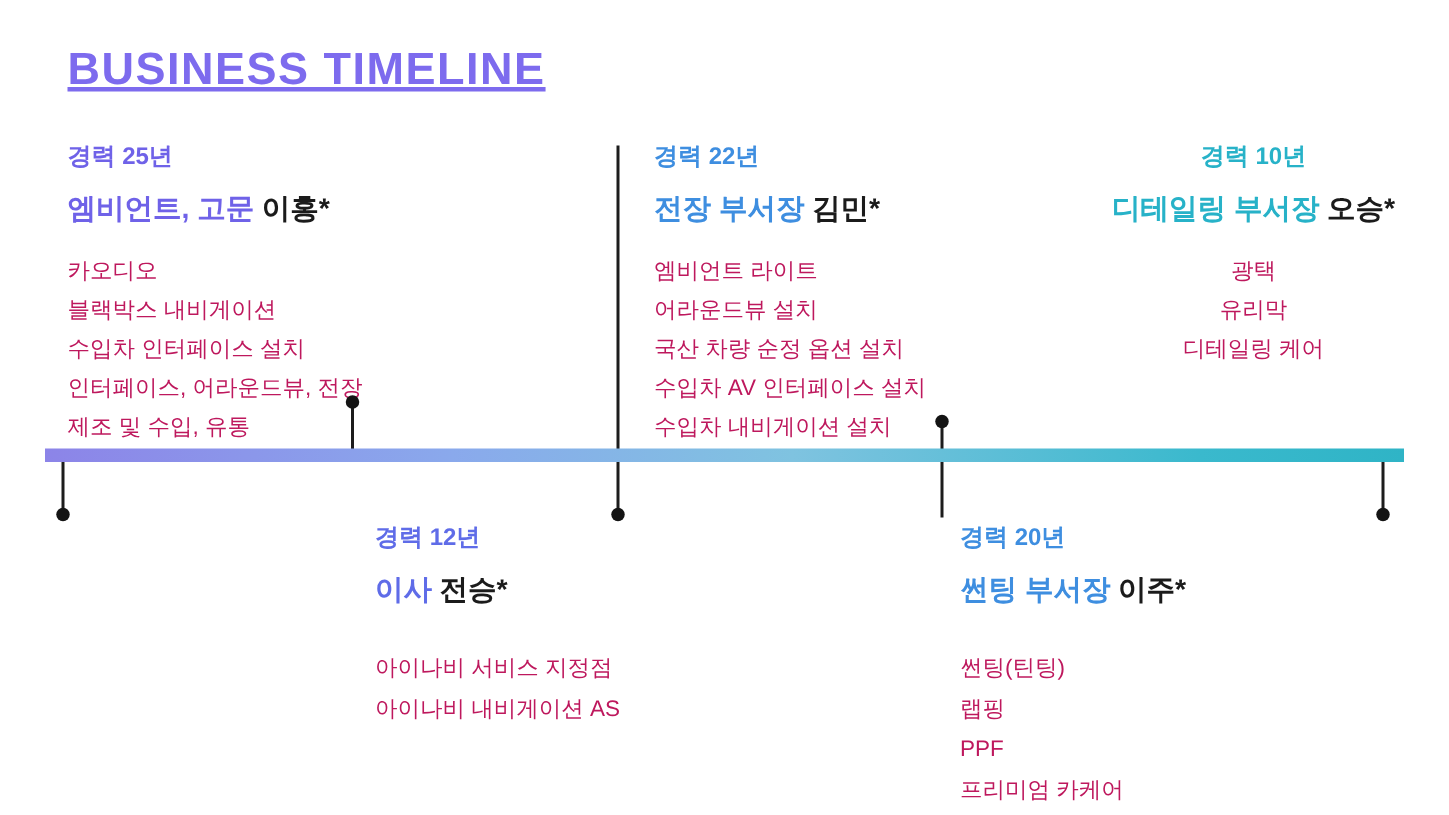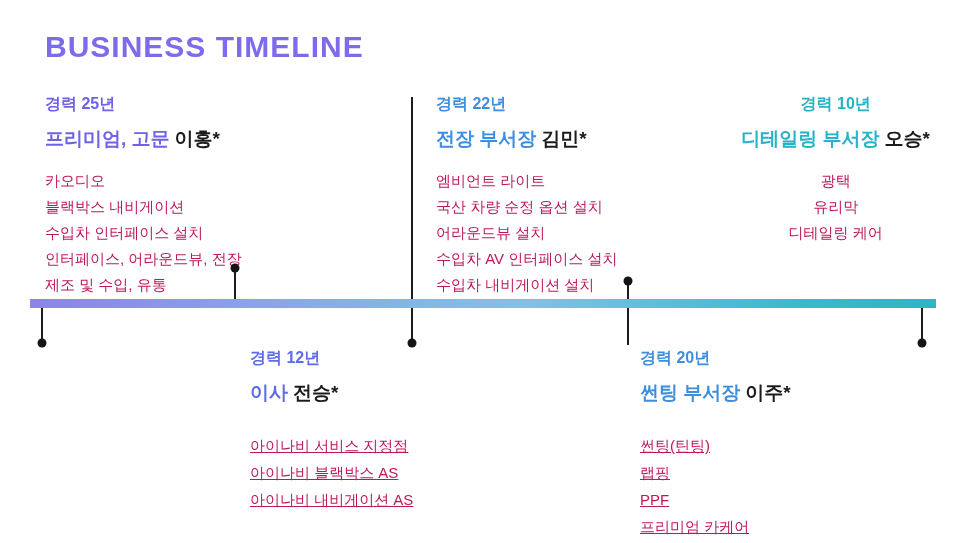--- a/index.html
+++ b/index.html
@@ -2,21 +2,21 @@
 <html><head>
 <meta charset="utf-8">
 <style>
   html, body { margin:0; padding:0; background:#ffffff; }
   .canvas {
     position:relative; width:966px; height:543px; background:#ffffff;
     font-family:"Liberation Sans","DejaVu Sans",sans-serif; overflow:hidden;
   }
   .page-title {
     position:absolute; left:45px; top:30px;
-    font-size:30px; font-weight:800; letter-spacing:1px; color:#7d6bee;
+    font-size:30px; font-weight:800; letter-spacing:1px; color:#7d6bee;text-decoration:underline;
   }
   
   .timeline-bar {
     position:absolute; left:30px; top:299px; width:906px; height:9px; z-index:2;
     background:linear-gradient(90deg,#8c84e8 0%,#8aa9ec 30%,#7fc3e0 55%,#3ab9cd 85%,#2fb4c6 100%);
   }
   .vline { position:absolute; width:2px; background:#1c1c1c; transform:translateX(-50%); z-index:1; }
   .dot { position:absolute; width:9px; height:9px; border-radius:50%; background:#141414; transform:translate(-50%,-50%); z-index:3; }
 
   .vline.m1 { left:42px;  top:303px; height:40px; }
@@ -35,21 +35,21 @@
   .heading { font-size:19px; font-weight:bold; margin-bottom:16px; white-space:nowrap; }
   .heading .name { color:#1b1b1b; margin-left:5px;margin-top:20px; }
   .items { list-style:none; margin:0; padding:0; font-size:15px; color:#be185d; line-height:26px; }
 
   .e1 { left:45px;  top:94px; }
   .e2 { left:436px; top:94px; }
   .e3 { right:36px; top:94px; text-align:center; }
   .e4 { left:250px; top:348px; }
   .e5 { left:640px; top:348px; }
   .e4 .heading, .e5 .heading { margin-bottom:26px; }
-  .e4 .items, .e5 .items { line-height:27px;text-decoration:underline; }
+  .e4 .items, .e5 .items { line-height:27px; }
 
   .accent-purple { color:#6f62e8; }
   .accent-blue   { color:#3e8ee0; }
   .accent-teal   { color:#27b2c8; }
   .accent-indigo { color:#5f6ce8; }
 </style>
 </head>
 <body>
 
 <div class="canvas">
@@ -65,40 +65,40 @@
   <div class="vline m3"></div>
   <div class="dot m3"></div>
   <div class="vline m4"></div>
   <div class="dot m4"></div>
   <div class="vline m5"></div>
   <div class="dot m5"></div>
 
   <div class="entry e1">
     <div class="exp accent-purple">경력 25년</div>
     <div class="heading accent-purple">
-      <span class="role">프리미엄, 고문</span><span class="name">이홍*</span>
+      <span class="role">엠비언트, 고문</span><span class="name">이홍*</span>
     </div>
     <ul class="items">
       <li>카오디오</li>
       <li>블랙박스 내비게이션</li>
       <li>수입차 인터페이스 설치</li>
       <li>인터페이스, 어라운드뷰, 전장</li>
       <li>제조 및 수입, 유통</li>
     </ul>
   </div>
 
   <div class="entry e2">
     <div class="exp accent-blue">경력 22년</div>
     <div class="heading accent-blue">
       <span class="role">전장 부서장</span><span class="name">김민*</span>
     </div>
     <ul class="items">
       <li>엠비언트 라이트</li>
+      <li>어라운드뷰 설치</li>
       <li>국산 차량 순정 옵션 설치</li>
-      <li>어라운드뷰 설치</li>
       <li>수입차 AV 인터페이스 설치</li>
       <li>수입차 내비게이션 설치</li>
     </ul>
   </div>
 
   <div class="entry e3">
     <div class="exp accent-teal">경력 10년</div>
     <div class="heading accent-teal">
       <span class="role">디테일링 부서장</span><span class="name">오승*</span>
     </div>
@@ -109,21 +109,20 @@
     </ul>
   </div>
 
   <div class="entry e4">
     <div class="exp accent-indigo">경력 12년</div>
     <div class="heading accent-indigo">
       <span class="role">이사</span><span class="name">전승*</span>
     </div>
     <ul class="items">
       <li>아이나비 서비스 지정점</li>
-      <li>아이나비 블랙박스 AS</li>
       <li>아이나비 내비게이션 AS</li>
     </ul>
   </div>
 
   <div class="entry e5">
     <div class="exp accent-blue">경력 20년</div>
     <div class="heading accent-blue">
       <span class="role">썬팅 부서장</span><span class="name">이주*</span>
     </div>
     <ul class="items">

